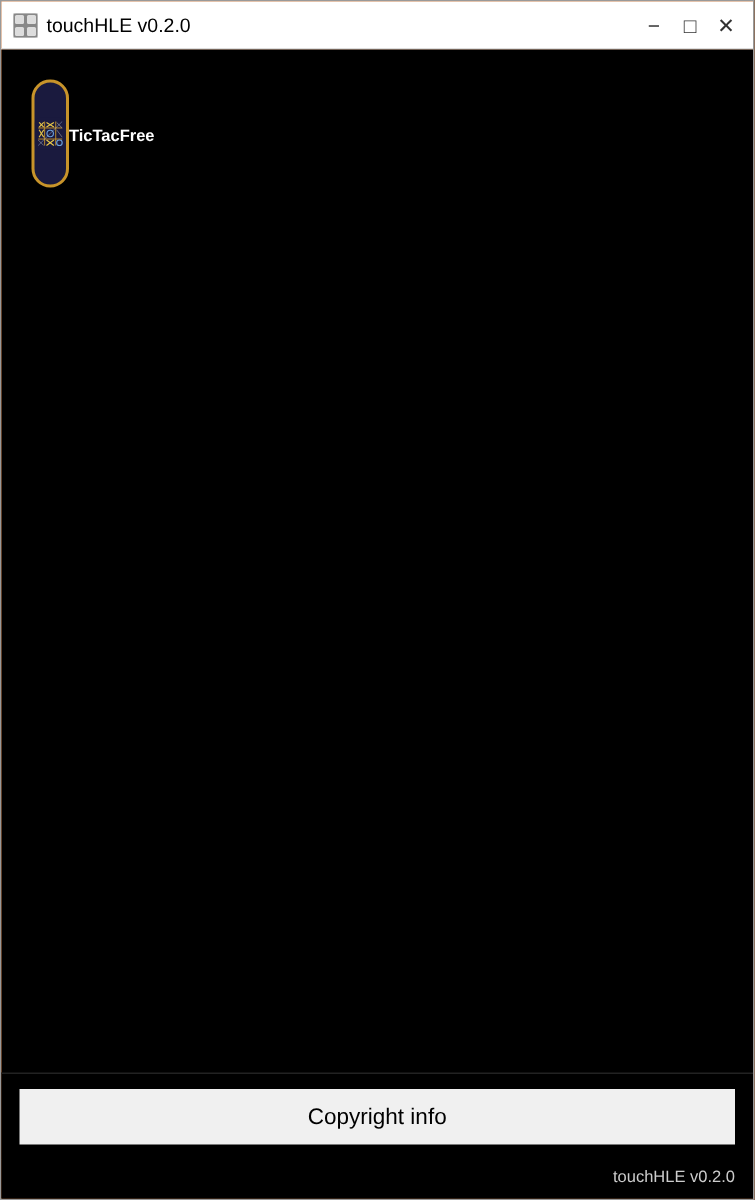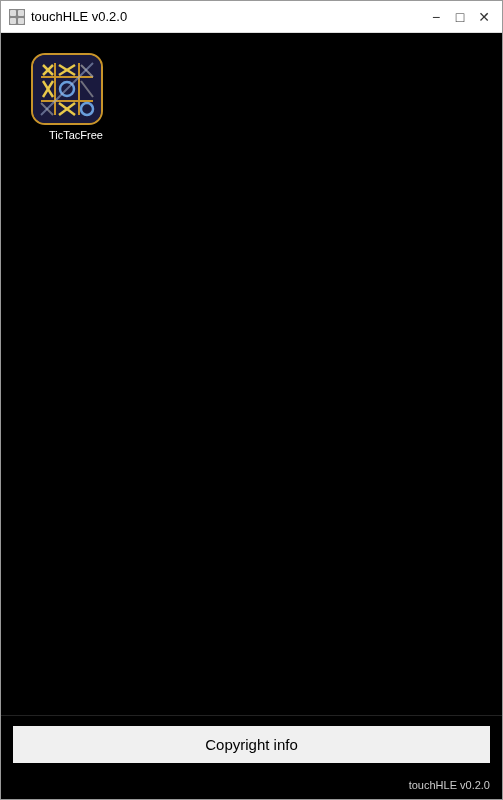--- a/index.html
+++ b/index.html
@@ -84,25 +84,25 @@
       flex: 1;
       padding: 16px;
       display: flex;
       flex-wrap: wrap;
       align-content: flex-start;
       gap: 4px;
     }
 
     .app-item {
       display: flex;
-      flex-direction: column;
-      align-items: flex-end;
+      align-items: center;
       cursor: pointer;
       padding: 4px;
       width: 90px;
+      font-weight: bold;
     }
 
     .app-icon-wrapper {
       width: 72px;
       height: 72px;
       border-radius: 14px;
       border: 2px solid #c8942a;
       overflow: hidden;
       background: #1a1a3e;
       display: flex;

